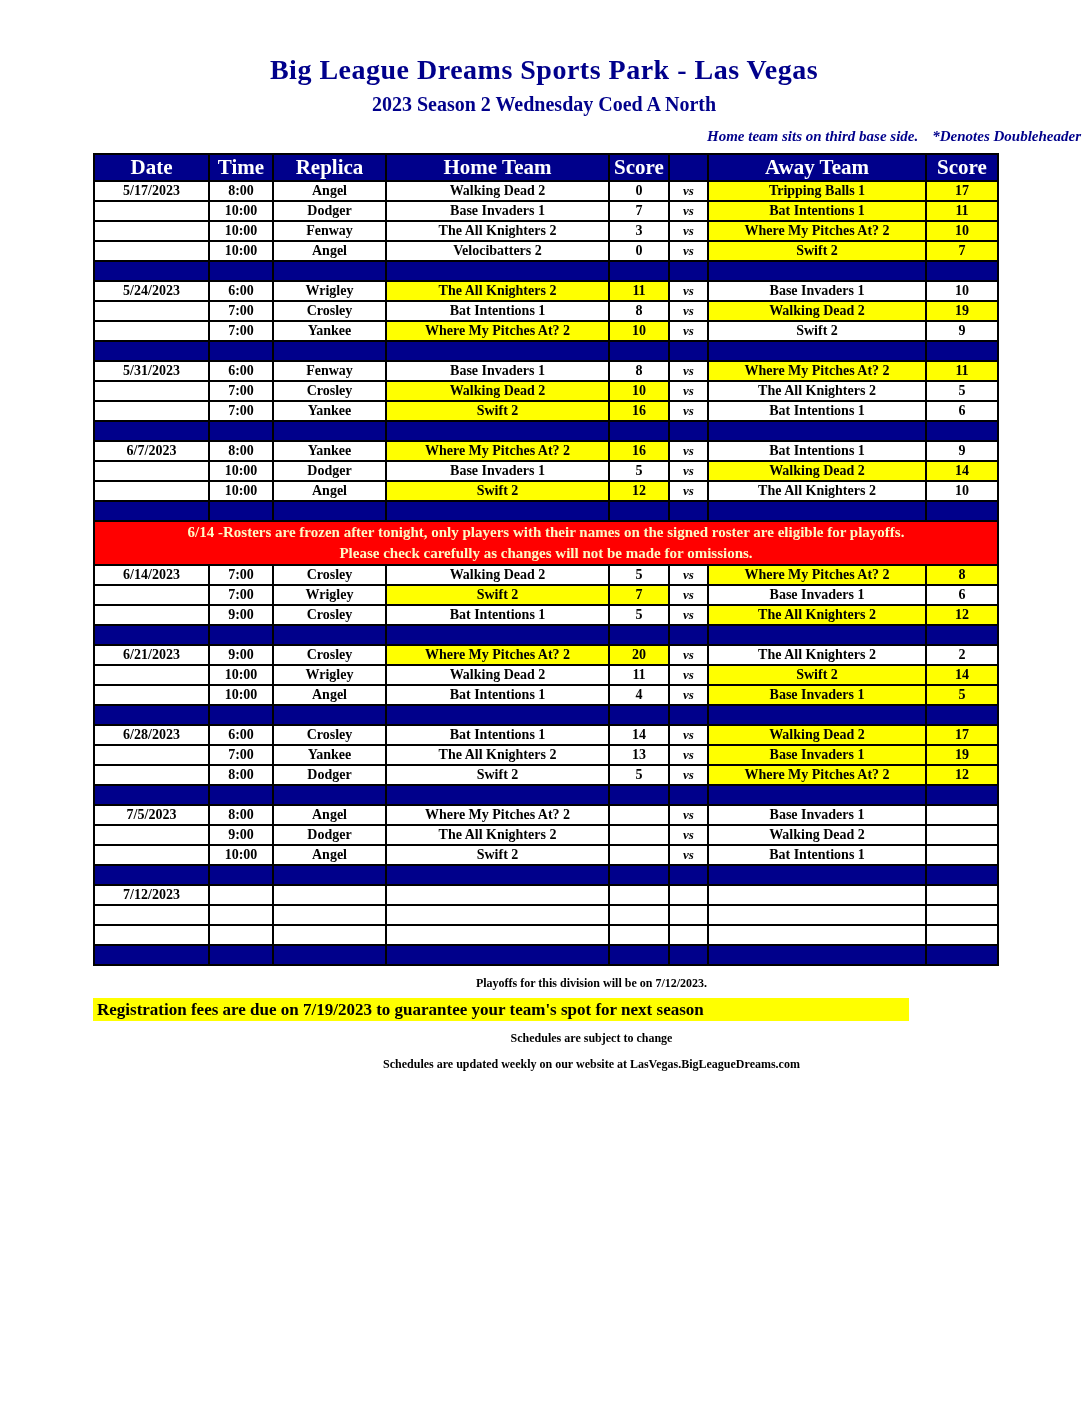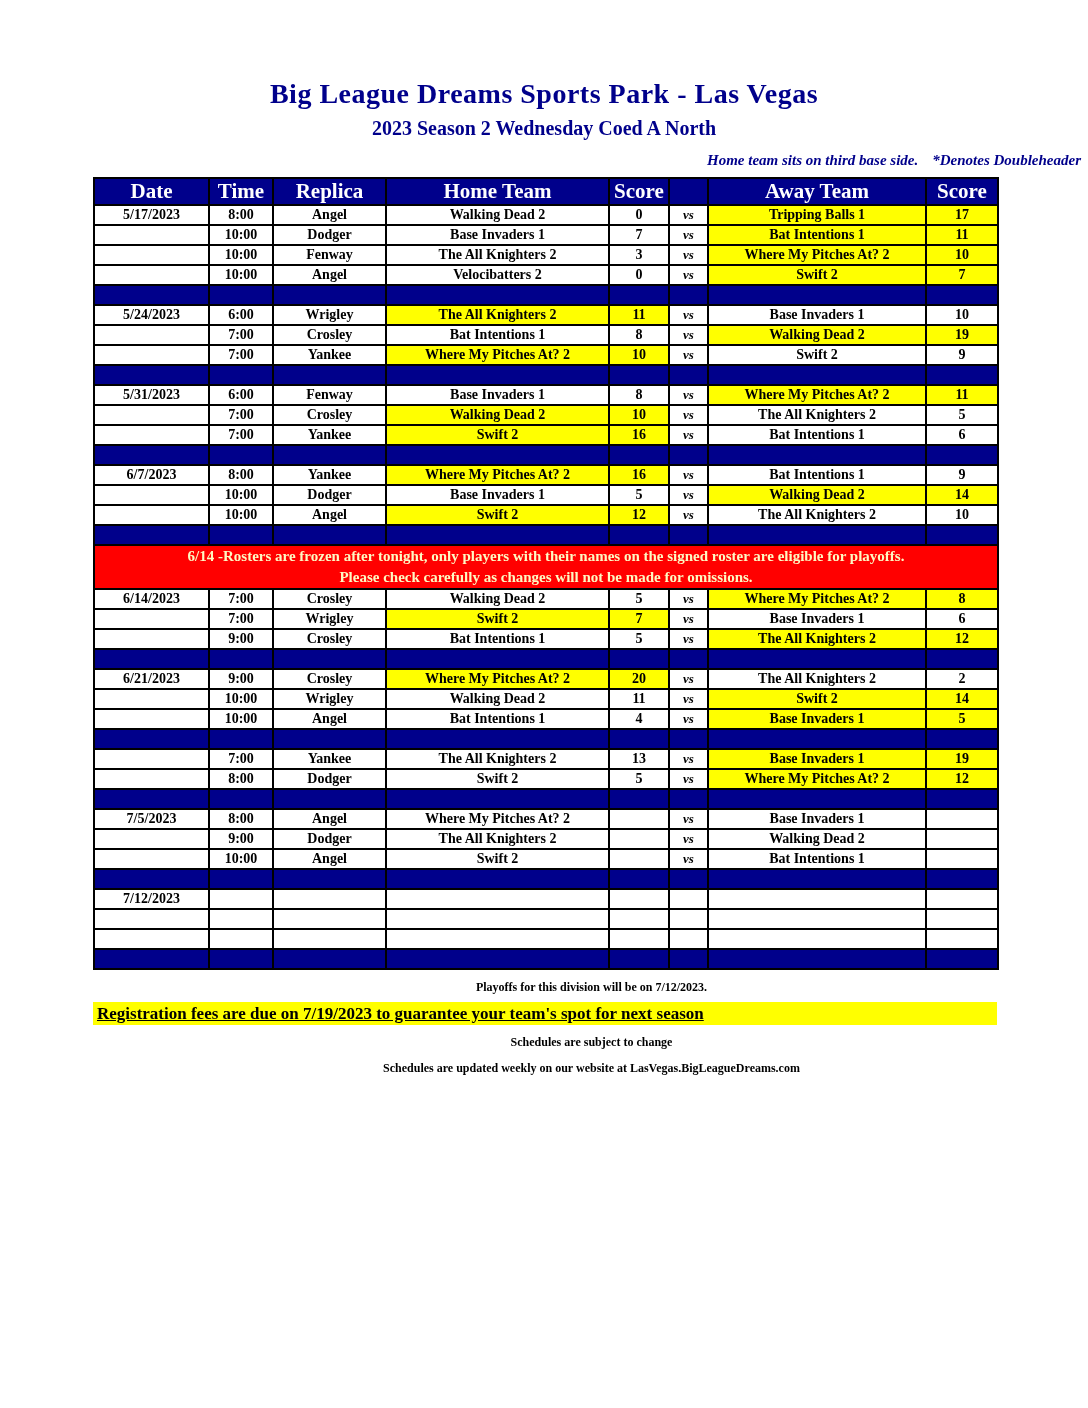--- a/index.html
+++ b/index.html
@@ -14,21 +14,21 @@
     height: 1408px;
     background: #ffffff;
     color: #000;
     font-family: "Liberation Serif", "DejaVu Serif", serif;
     font-weight: bold;
   }
   .page {
     position: relative;
     width: 1088px;
     height: 1408px;
-    padding-top: 78px;
+    padding-top: 54px;
   }
   .doc-title {
     text-align: center;
     color: var(--navy);
     font-size: 28px;
     line-height: 32px;
     letter-spacing: 0.5px;
   }
   .doc-subtitle {
     text-align: center;
@@ -75,26 +75,25 @@
     color: #fef9c3;
     height: 44px;
     font-size: 15px;
     white-space: normal;
   }
   .banner-cell div { line-height: 21px; }
   .foot { margin-left: 95px; font-size: 12px; line-height: 20px; text-align: center; }
   .foot-playoffs { margin-top: 7px; }
   .foot-registration {
     margin: 5px 0 0 93px;
-    width: 904px;
+    width: 816px;
     background: var(--yellow);
     padding: 2px 0 2px 4px;
     font-size: 17px;
     line-height: 19px;
-    text-decoration: underline;
   }
   .foot-website { margin-top: 6px; }
   .foot-change { margin-top: 7px; }
 </style>
 </head>
 <body>
 
 <div class="page">
 
   <div class="doc-title">Big League Dreams Sports Park - Las Vegas</div>
@@ -375,20 +374,30 @@
           <td></td>
           <td></td>
           <td></td>
           <td></td>
           <td></td>
           <td></td>
           <td></td>
           <td></td>
         </tr>
         <tr>
+          <td>6/28/2023</td>
+          <td>6:00</td>
+          <td>Crosley</td>
+          <td>Bat Intentions 1</td>
+          <td>14</td>
+          <td class="vs">vs</td>
+          <td class="win">Walking Dead 2</td>
+          <td class="win">17</td>
+        </tr>
+        <tr>
           <td></td>
           <td>7:00</td>
           <td>Yankee</td>
           <td>The All Knighters 2</td>
           <td>13</td>
           <td class="vs">vs</td>
           <td class="win">Base Invaders 1</td>
           <td class="win">19</td>
         </tr>
         <tr>

